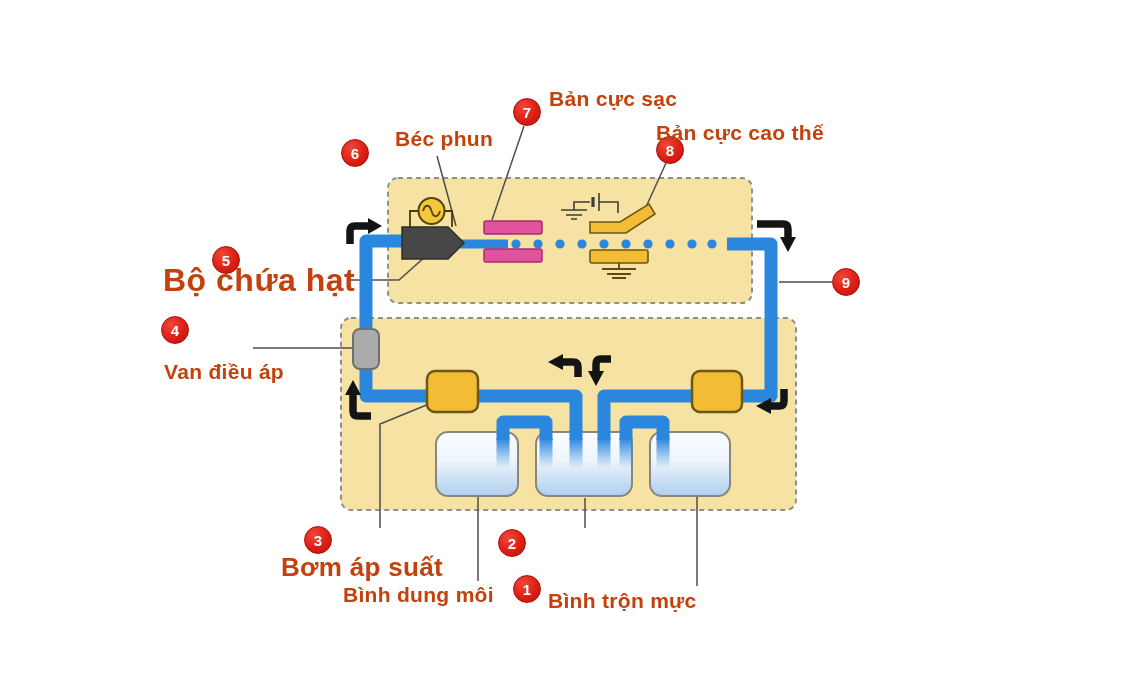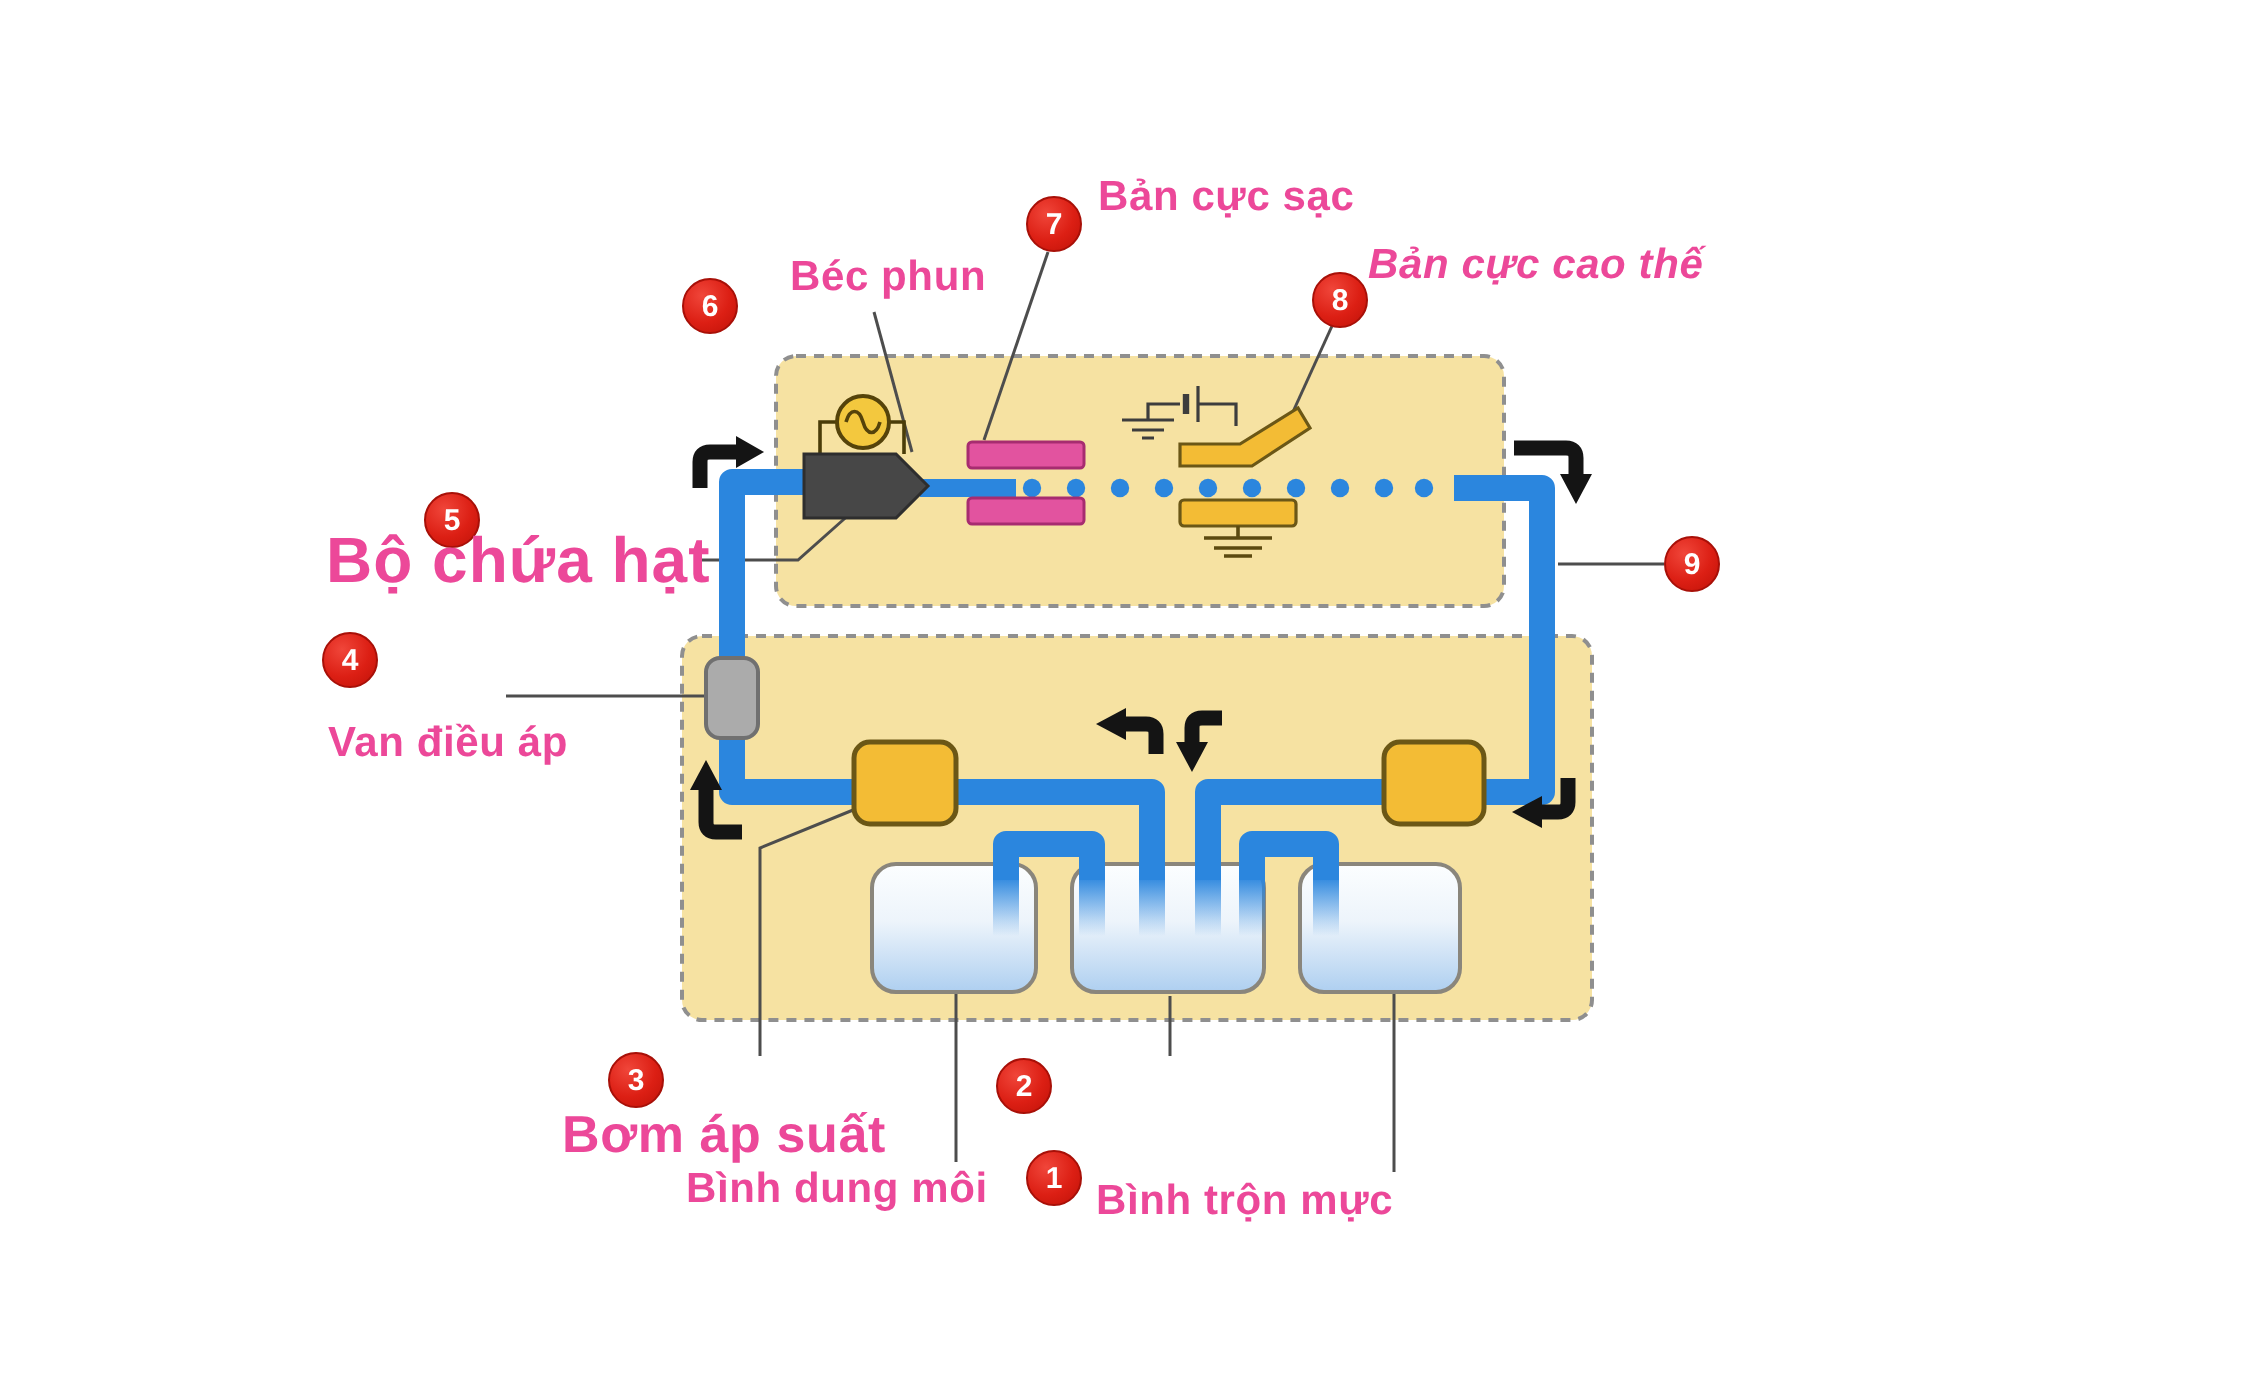--- a/index.html
+++ b/index.html
@@ -1,19 +1,19 @@
 <!DOCTYPE html>
 <html><head>
 <meta charset="utf-8">
 <style>
   html,body{margin:0;padding:0;background:#ffffff;}
   #stage{position:relative;width:1130px;height:700px;background:#ffffff;overflow:hidden;
          font-family:"Liberation Sans",sans-serif;}
   #diagram-svg{position:absolute;left:0;top:0;}
-  .lbl{position:absolute;font-weight:bold;color:#ec4899;white-space:nowrap;letter-spacing:.3px;text-align:right;}
+  .lbl{position:absolute;font-weight:bold;color:#c2410c;white-space:nowrap;letter-spacing:.3px;text-align:right;}
   .lbl-md{font-size:21px;}
   .lbl-lg{font-size:32px;letter-spacing:.5px;}
   .lbl-xl{font-size:30px;}
   .lbl-bm{font-size:26px;}
   .lbl-oth{font-size:24px;}
   .badge{position:absolute;width:28px;height:28px;border-radius:50%;
          background:radial-gradient(circle at 35% 30%, #f0463a 0%, #dc1f14 55%, #c01208 100%);
          border:1px solid #a81008;color:#ffffff;display:flex;align-items:center;justify-content:center;
          font-size:15px;font-weight:bold;box-sizing:border-box;}
 </style>
@@ -155,20 +155,20 @@
     </div>
   <div class="badge" style="left:656px;top:136px;">
       <span>8</span>
     </div>
   <div class="badge" style="left:832px;top:268px;">
       <span>9</span>
     </div>
 
   <div class="lbl lbl-md" style="left:376px;top:127px;margin-left:19px;">Béc phun</div>
   <div class="lbl lbl-md" style="left:549px;top:87px;">Bản cực sạc</div>
-  <div class="lbl lbl-md" style="left:684px;top:121px;font-style:italic;">Bản cực cao thế</div>
+  <div class="lbl lbl-md" style="left:656px;top:121px;">Bản cực cao thế</div>
   <div class="lbl lbl-lg" style="left:163px;top:262px;">Bộ chứa hạt</div>
   <div class="lbl lbl-md" style="left:164px;top:360px;">Van điều áp</div>
   <div class="lbl lbl-bm" style="left:281px;top:552px;">Bơm áp suất</div>
   <div class="lbl lbl-md" style="left:343px;top:583px;">Bình dung môi</div>
   <div class="lbl lbl-md" style="left:548px;top:589px;">Bình trộn mực</div>
 
 </div>
 
 </body></html>

